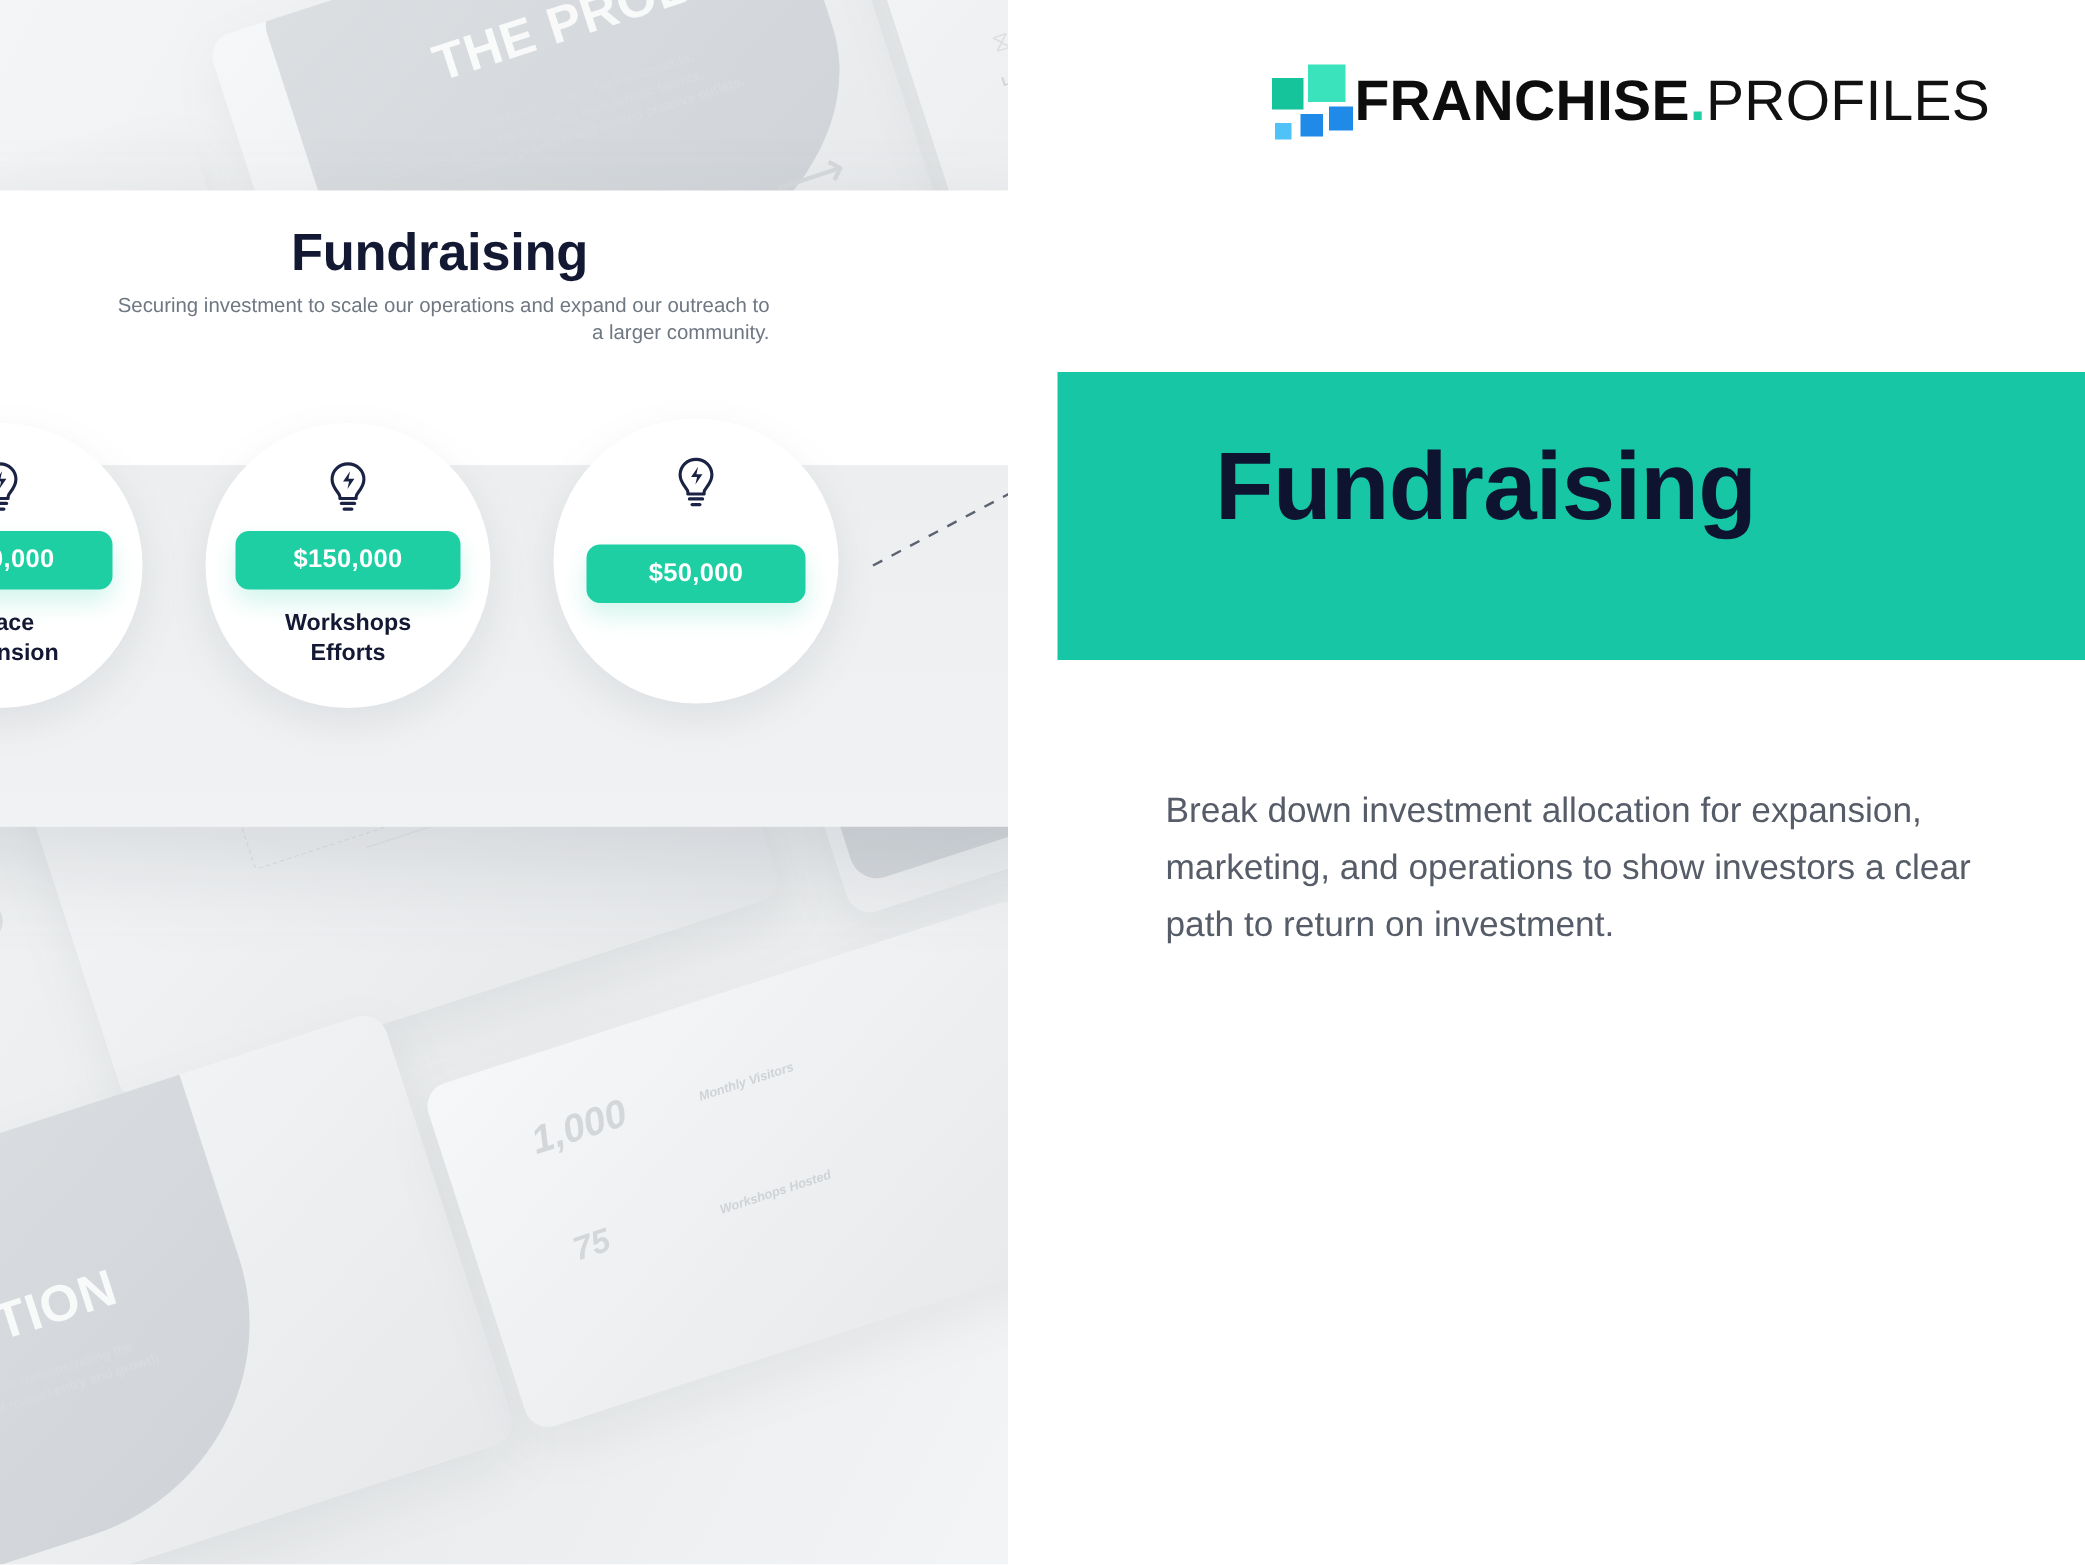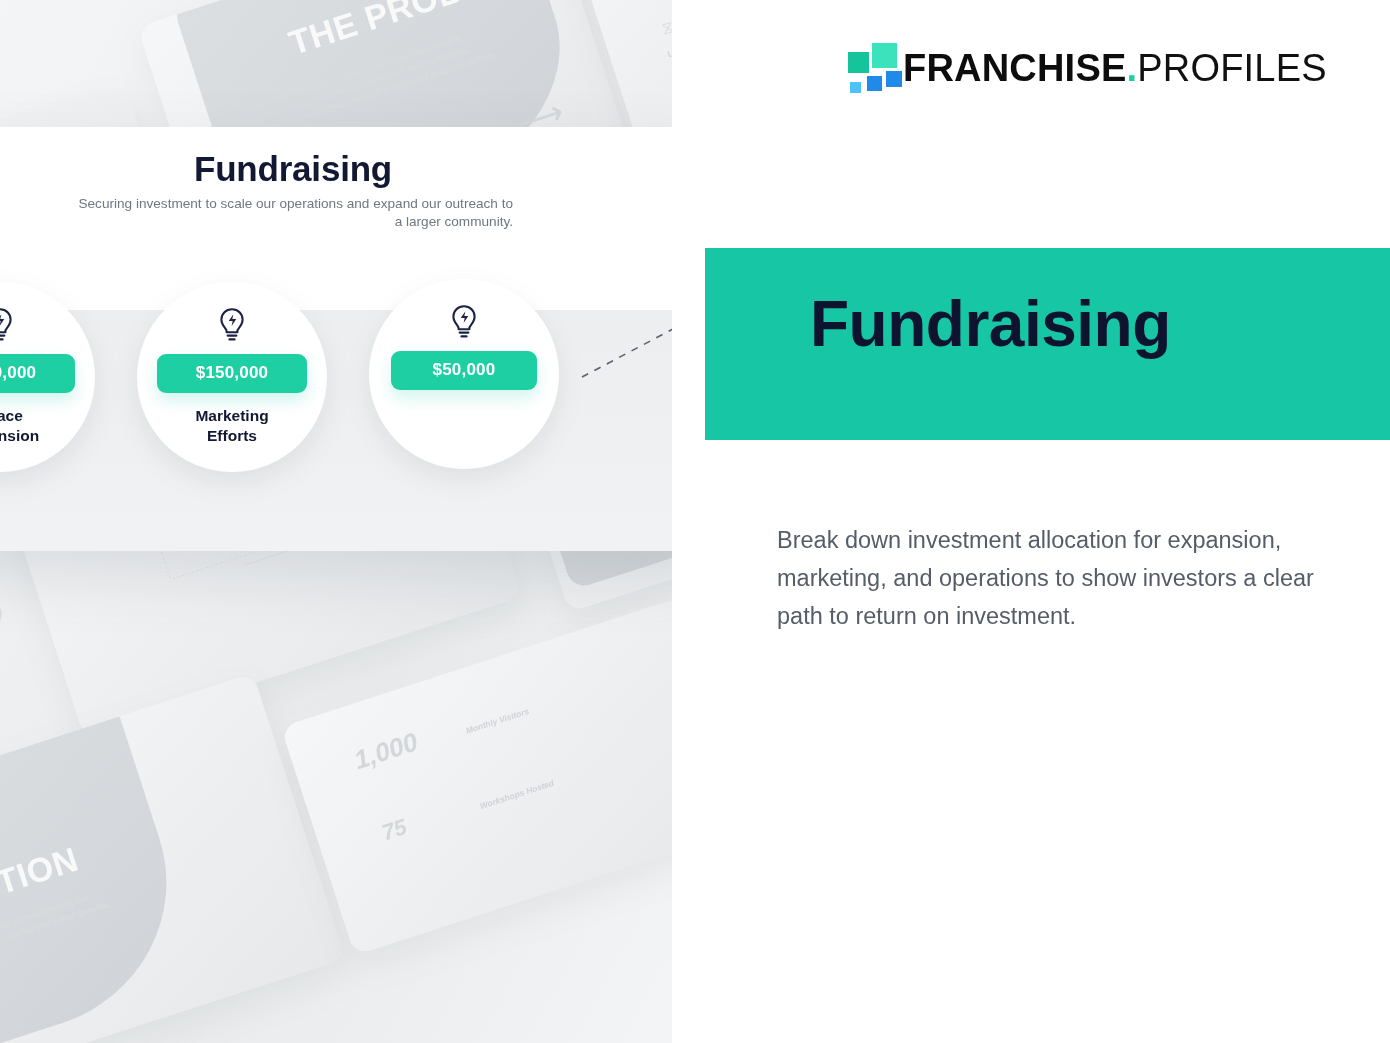--- a/index.html
+++ b/index.html
@@ -210,36 +210,36 @@
       <div class="node-bulb">
         <svg width="32" height="38" viewBox="0 0 32 38" fill="none">
           <path d="M16 3.2c-6 0-10.6 4.5-10.6 10.3 0 3.9 2.1 6.6 3.7 8.6.9 1.1 1.5 2 1.5 3.1v1.1h10.8v-1.1c0-1.1.6-2 1.5-3.1 1.6-2 3.7-4.7 3.7-8.6C26.6 7.7 22 3.2 16 3.2Z" stroke="#1b2345" stroke-width="2.1" stroke-linejoin="round"></path>
           <path d="M11.6 29.6h8.8" stroke="#1b2345" stroke-width="2.1" stroke-linecap="round"></path>
           <path d="M13.4 33.4h5.2" stroke="#1b2345" stroke-width="2.1" stroke-linecap="round"></path>
           <path d="M17.4 8.2 12.7 15h4l-1.1 5 4.7-6.9h-4l1.1-4.9Z" fill="#1b2345"></path>
         </svg>
       </div>
       <div class="node-badge">$150,000</div>
       <div class="node-label">
-        <span>Marketing</span><br>
+        <span>Workshops</span><br>
         <span>Efforts</span>
       </div>
     </div>
 
     <div class="node" style="left:487px; top:152px;">
       <div class="node-circle"></div>
       <div class="node-bulb">
         <svg width="32" height="38" viewBox="0 0 32 38" fill="none">
           <path d="M16 3.2c-6 0-10.6 4.5-10.6 10.3 0 3.9 2.1 6.6 3.7 8.6.9 1.1 1.5 2 1.5 3.1v1.1h10.8v-1.1c0-1.1.6-2 1.5-3.1 1.6-2 3.7-4.7 3.7-8.6C26.6 7.7 22 3.2 16 3.2Z" stroke="#1b2345" stroke-width="2.1" stroke-linejoin="round"></path>
           <path d="M11.6 29.6h8.8" stroke="#1b2345" stroke-width="2.1" stroke-linecap="round"></path>
           <path d="M13.4 33.4h5.2" stroke="#1b2345" stroke-width="2.1" stroke-linecap="round"></path>
           <path d="M17.4 8.2 12.7 15h4l-1.1 5 4.7-6.9h-4l1.1-4.9Z" fill="#1b2345"></path>
         </svg>
       </div>
-      <div class="node-badge" style="min-width:146px;">$50,000</div>
+      <div class="node-badge" style="min-width:146px;margin-top:12px;">$50,000</div>
     </div>
   </div>
 
   <div class="right-panel">
 
     <div class="logo-row">
       <div class="logo-mark">
         <i style="left:24px; top:0px;  width:25px; height:25px; background:#3be3bd;"></i>
         <i style="left:0px;  top:9px;  width:21px; height:21px; background:#16c49c;"></i>
         <i style="left:38px; top:28px; width:16px; height:16px; background:#1f8ae8;"></i>

